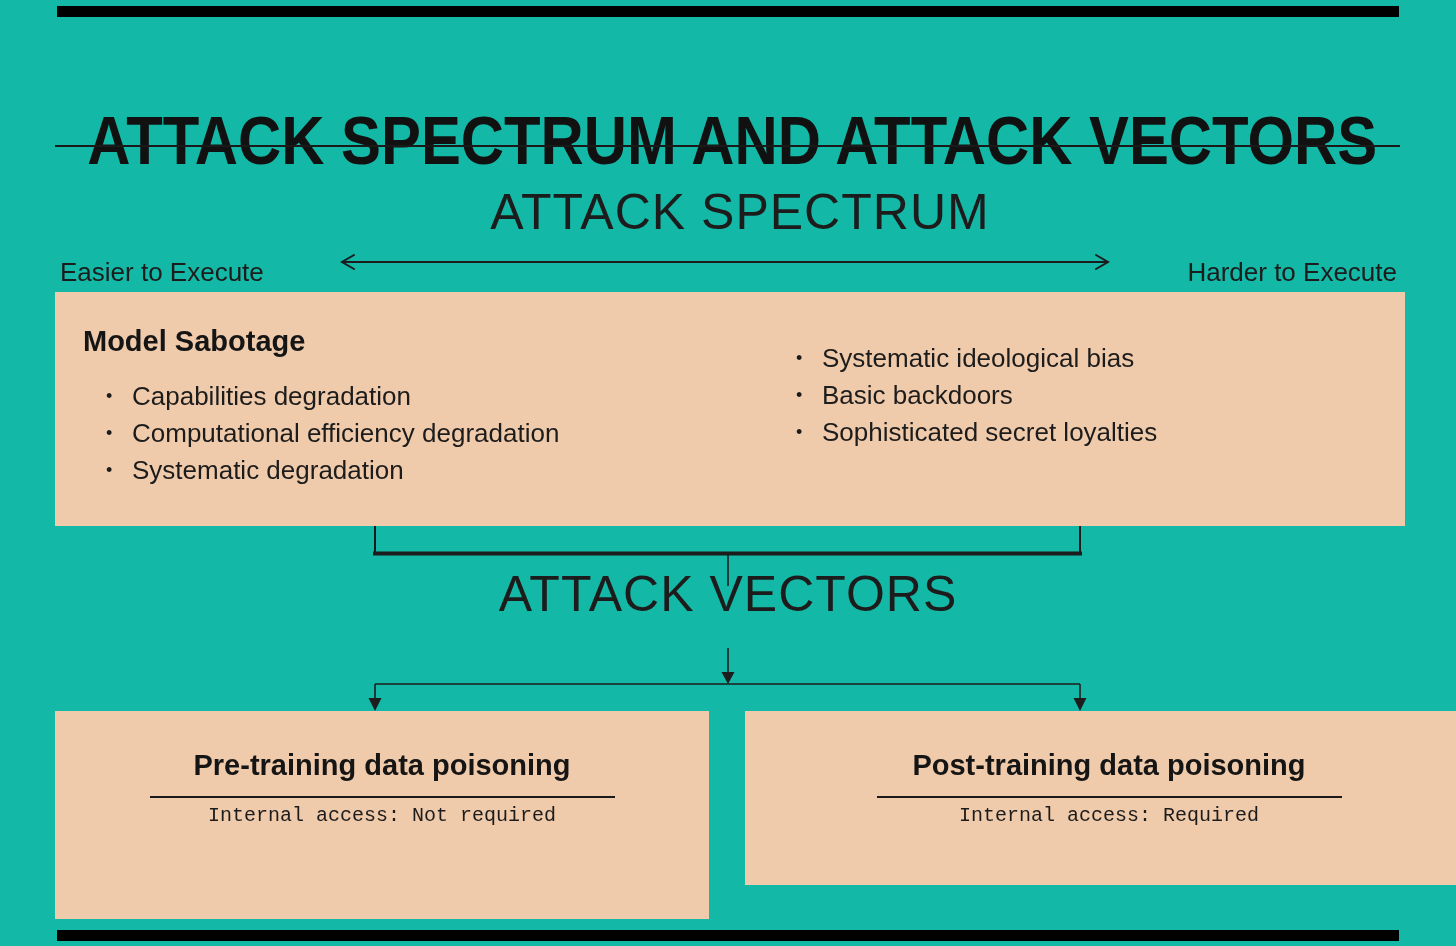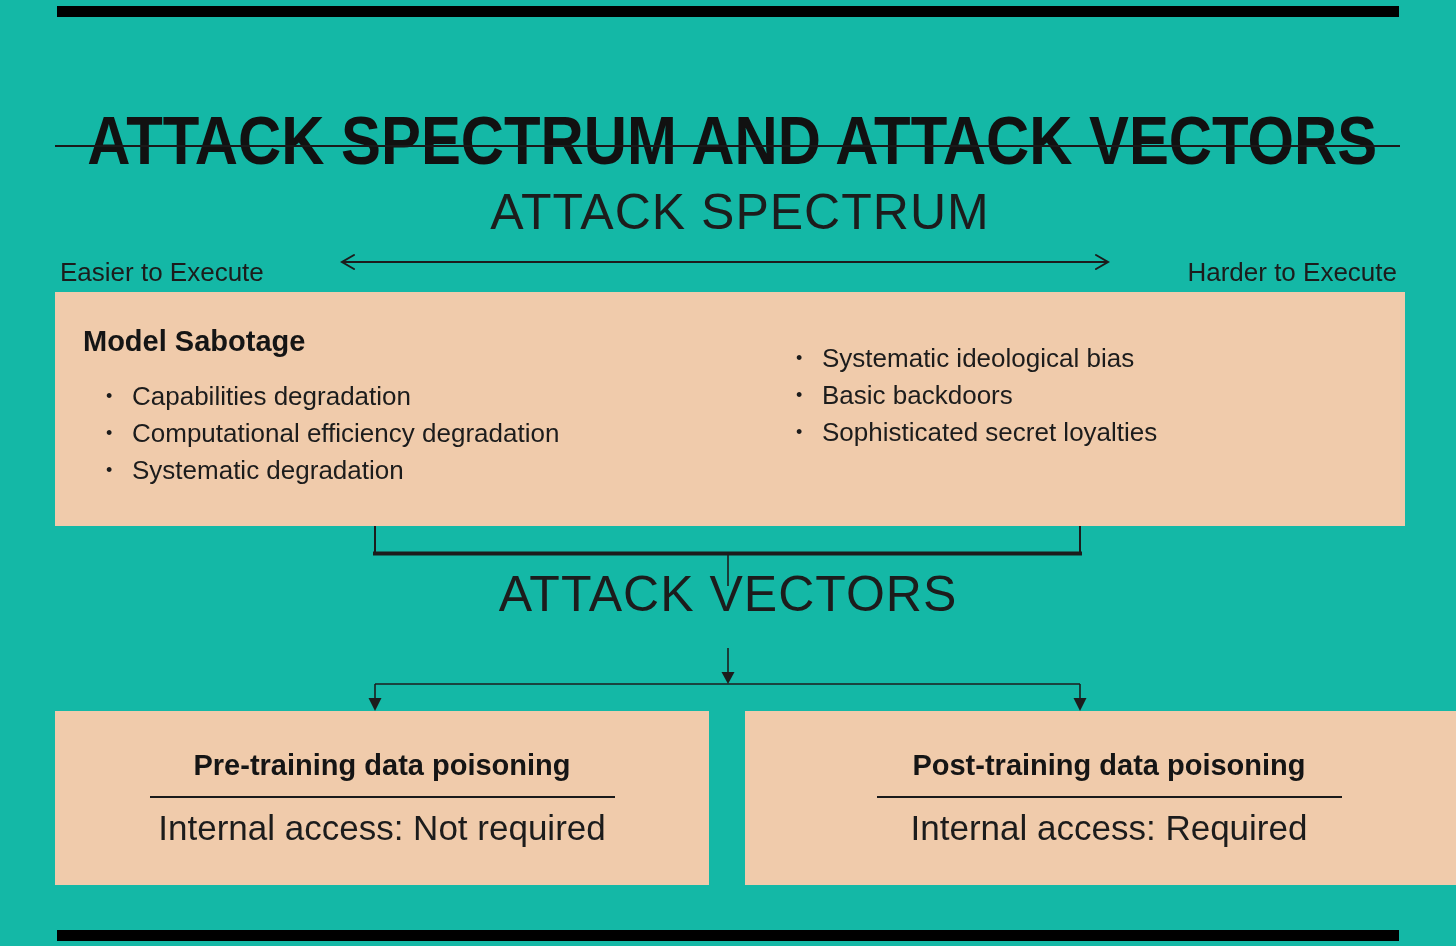--- a/index.html
+++ b/index.html
@@ -82,21 +82,21 @@
     width: 776px;
     height: 20px;
   }
 
   .box {
     position: absolute;
     background: #F0CBAB;
   }
   .box.top-left  { left: 55px;  top: 292px; width: 740px; height: 234px; }
   .box.top-right { left: 745px; top: 292px; width: 660px; height: 234px; }
-  .box.bot-left  { left: 55px;  top: 711px; width: 654px; height: 174px; }
+  .box.bot-left  { left: 55px;  top: 711px; width: 654px; height: 208px; }
   .box.bot-right { left: 745px; top: 711px; width: 728px; height: 174px; }
 
   .box-inner { padding: 30px 28px 0 28px; }
   .box-title {
     font-size: 29px;
     line-height: 38px;
     font-weight: bold;
     color: #151515;
   }
   ul.bullets {
@@ -131,24 +131,24 @@
     font-weight: bold;
     color: #151515;
   }
   .vector-underline {
     width: 465px;
     height: 2px;
     background: #1a1a1a;
     margin: 13px auto 0 auto;
   }
   .vector-detail {
-    margin-top: 12px;
-    font-size: 35px;
+    font-size: 20px;
     line-height: 36px;
     color: #1c1c1c;
+    font-family: Liberation Mono, monospace;
   }
 
   .connectors {
     position: absolute;
     left: 0;
     top: 526px;
     width: 1456px;
     height: 186px;
   }
 </style>

